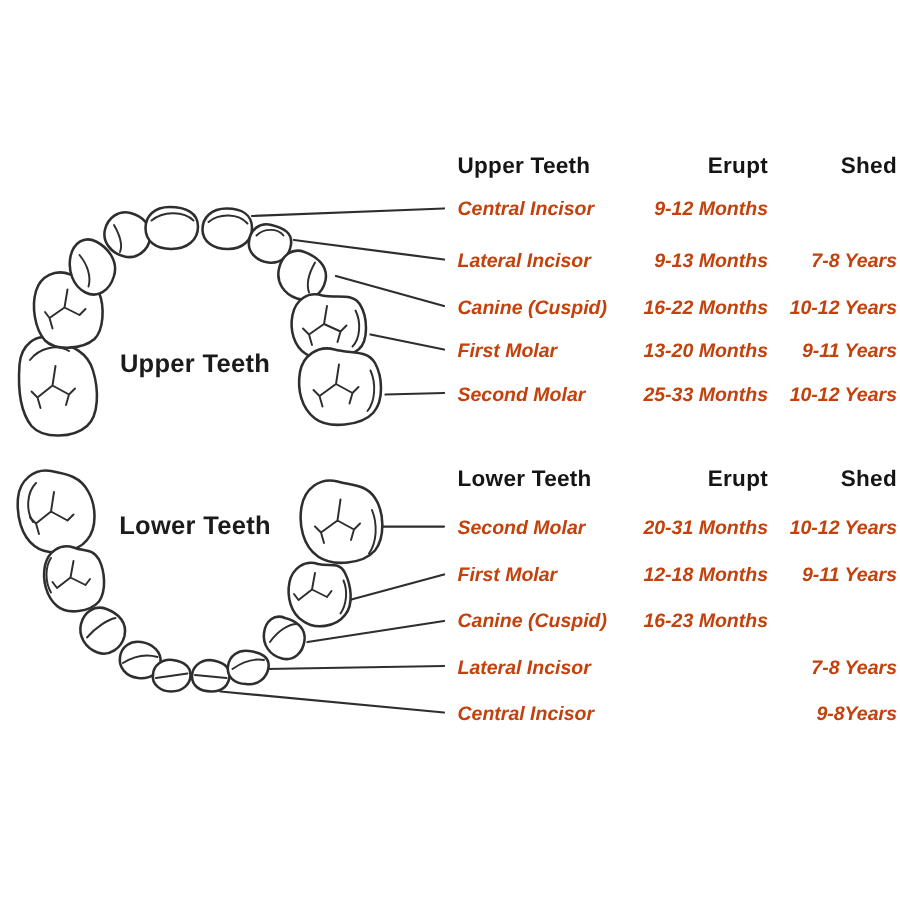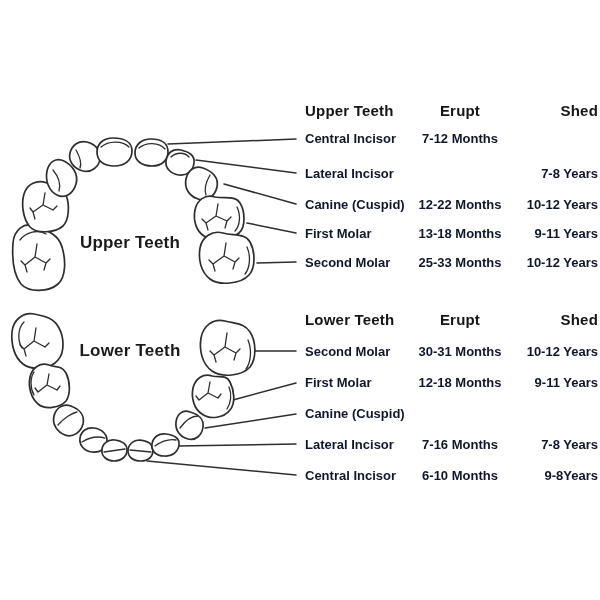--- a/index.html
+++ b/index.html
@@ -9,23 +9,23 @@
   }
   svg.art{position:absolute;left:0;top:0;width:600px;height:600px;}
   .tooth{fill:#ffffff;stroke:#2e2e2e;stroke-width:1.7;stroke-linejoin:round;stroke-linecap:round;}
   .detail{fill:none;stroke:#2e2e2e;stroke-width:1.3;stroke-linecap:round;}
   .crack{fill:none;stroke:#2e2e2e;stroke-width:1.3;stroke-linecap:round;stroke-linejoin:round;}
   .leader{stroke:#2e2e2e;stroke-width:1.5;stroke-linecap:round;}
   .txt{position:absolute;white-space:nowrap;line-height:16px;}
   .dia-label{position:absolute;width:140px;text-align:center;font-size:17px;font-weight:700;
     color:#1b1b1b;letter-spacing:.2px;}
   .hdr{font-weight:700;color:#151515;font-size:15px;letter-spacing:.2px;}
-  .cell{font-weight:700;color:#0f172a;font-size:13px;}
+  .cell{font-weight:700;color:#c2410c;font-size:13px;font-style:italic;}
   .c1{position:absolute;left:305px;width:120px;text-align:left;}
-  .c2{position:absolute;left:408px;width:104px;text-align:center;}
+  .c2{position:absolute;left:408px;width:104px;text-align:right;}
   .c3{position:absolute;left:502px;width:96px;text-align:right;}
   .rowline{position:absolute;left:0;width:600px;height:16px;}
 </style>
 </head>
 <body>
 
 <div class="canvas">
 
   <svg class="art" viewBox="0 0 600 600" aria-hidden="true">
 
@@ -141,67 +141,67 @@
   <div class="dia-label" style="left:60px;top:341px;">Lower Teeth</div>
 
   <div>
     <div class="rowline" style="top:103px;">
       <span class="txt hdr c1">Upper Teeth</span>
       <span class="txt hdr c2">Erupt</span>
       <span class="txt hdr c3">Shed</span>
     </div>
     <div class="rowline" style="top:131px;">
       <span class="txt cell c1">Central Incisor</span>
-      <span class="txt cell c2">7-12 Months</span>
+      <span class="txt cell c2">9-12 Months</span>
     </div>
     <div class="rowline" style="top:166px;">
       <span class="txt cell c1">Lateral Incisor</span>
+      <span class="txt cell c2">9-13 Months</span>
       <span class="txt cell c3">7-8 Years</span>
     </div>
     <div class="rowline" style="top:197px;">
       <span class="txt cell c1">Canine (Cuspid)</span>
-      <span class="txt cell c2">12-22 Months</span>
+      <span class="txt cell c2">16-22 Months</span>
       <span class="txt cell c3">10-12 Years</span>
     </div>
     <div class="rowline" style="top:226px;">
       <span class="txt cell c1">First Molar</span>
-      <span class="txt cell c2">13-18 Months</span>
+      <span class="txt cell c2">13-20 Months</span>
       <span class="txt cell c3">9-11 Years</span>
     </div>
     <div class="rowline" style="top:255px;">
       <span class="txt cell c1">Second Molar</span>
       <span class="txt cell c2">25-33 Months</span>
       <span class="txt cell c3">10-12 Years</span>
     </div>
   </div>
 
   <div>
     <div class="rowline" style="top:312px;">
       <span class="txt hdr c1">Lower Teeth</span>
       <span class="txt hdr c2">Erupt</span>
       <span class="txt hdr c3">Shed</span>
     </div>
     <div class="rowline" style="top:344px;">
       <span class="txt cell c1">Second Molar</span>
-      <span class="txt cell c2">30-31 Months</span>
+      <span class="txt cell c2">20-31 Months</span>
       <span class="txt cell c3">10-12 Years</span>
     </div>
     <div class="rowline" style="top:375px;">
       <span class="txt cell c1">First Molar</span>
       <span class="txt cell c2">12-18 Months</span>
       <span class="txt cell c3">9-11 Years</span>
     </div>
     <div class="rowline" style="top:406px;">
       <span class="txt cell c1">Canine (Cuspid)</span>
+      <span class="txt cell c2">16-23 Months</span>
     </div>
     <div class="rowline" style="top:437px;">
       <span class="txt cell c1">Lateral Incisor</span>
-      <span class="txt cell c2">7-16 Months</span>
       <span class="txt cell c3">7-8 Years</span>
     </div>
     <div class="rowline" style="top:468px;">
       <span class="txt cell c1">Central Incisor</span>
-      <span class="txt cell c2">6-10 Months</span>
       <span class="txt cell c3">9-8Years</span>
     </div>
   </div>
 
 </div>
 
 </body></html>

